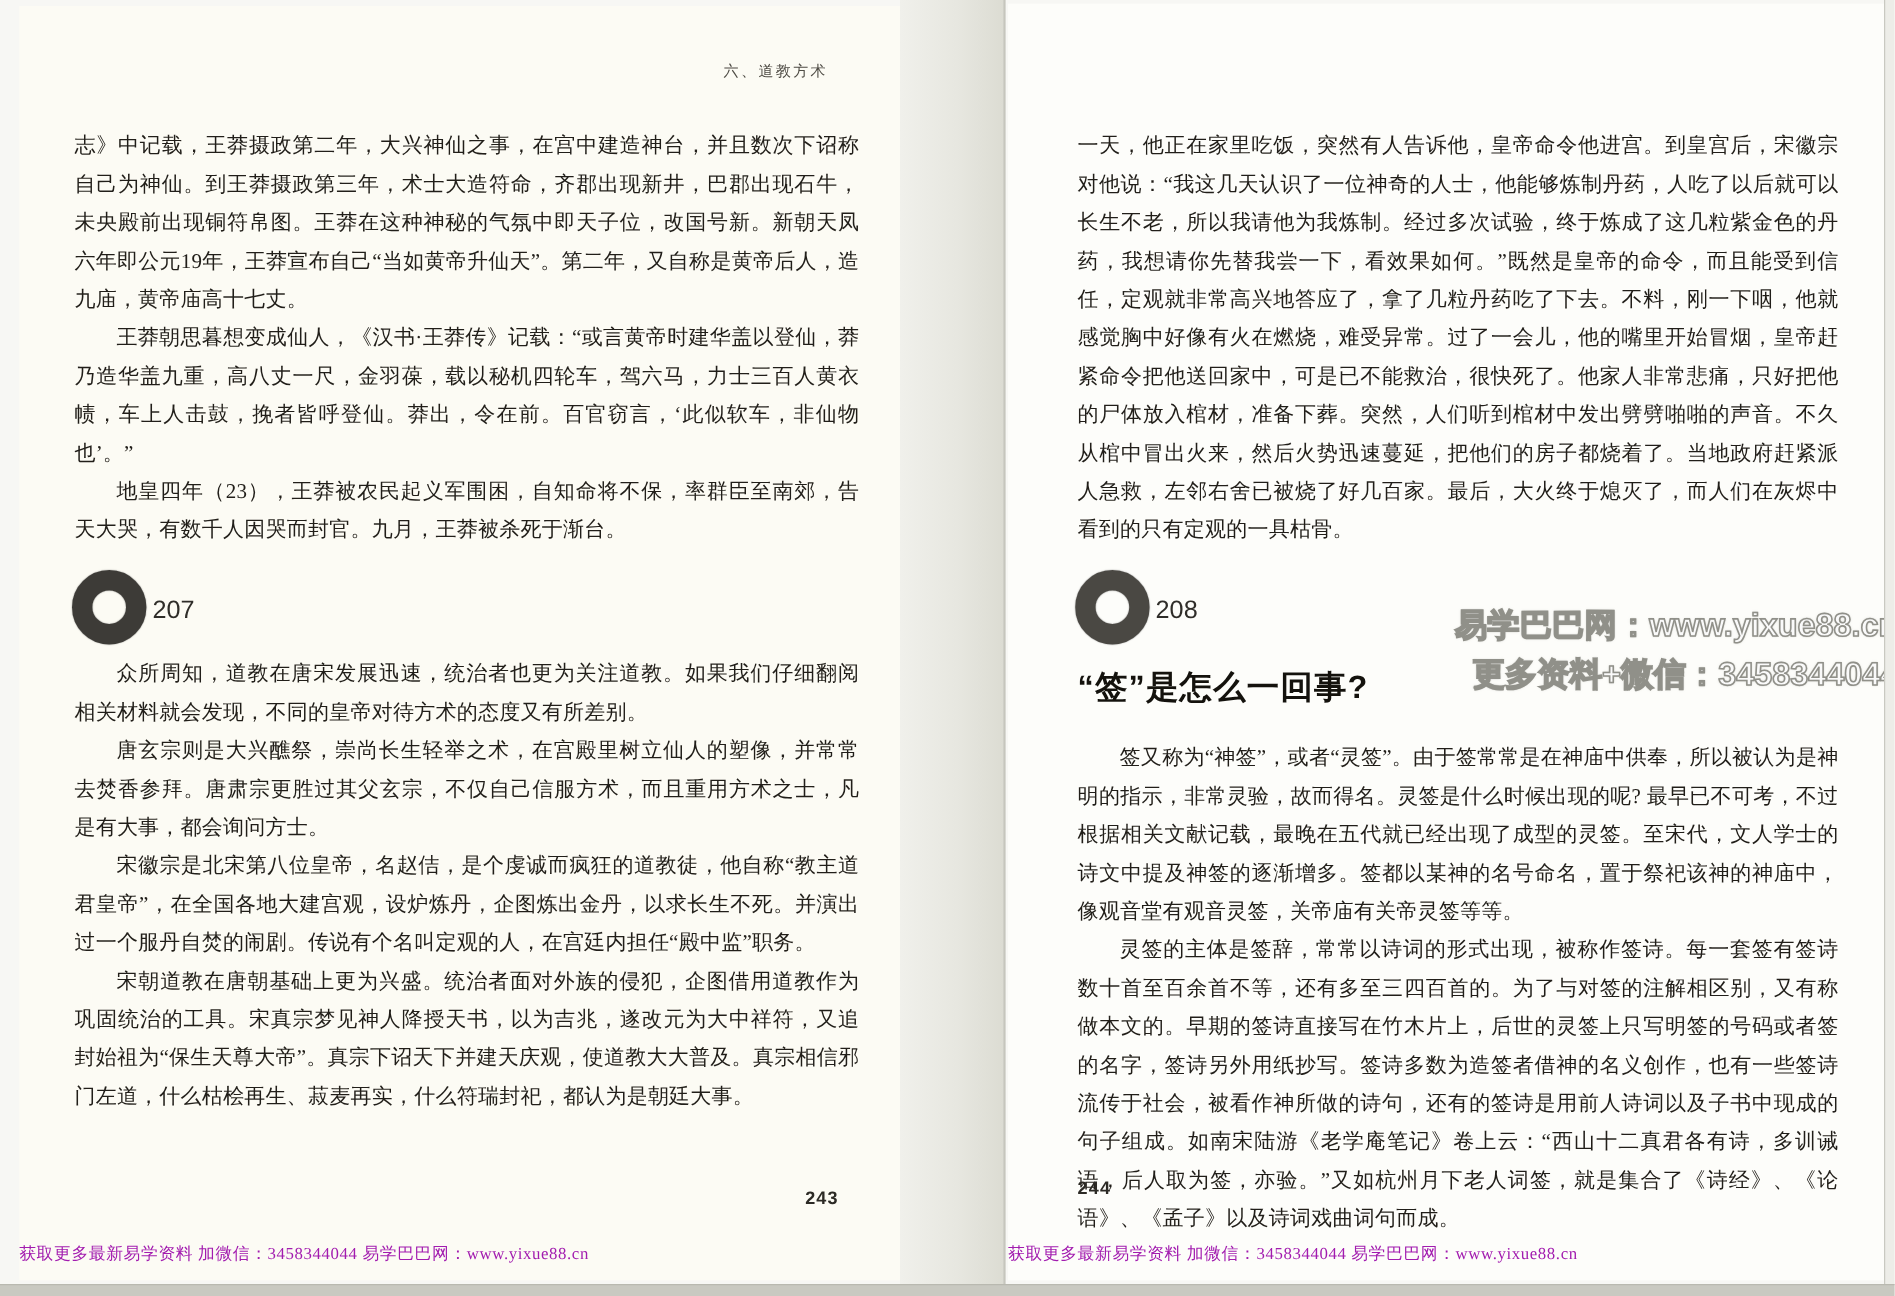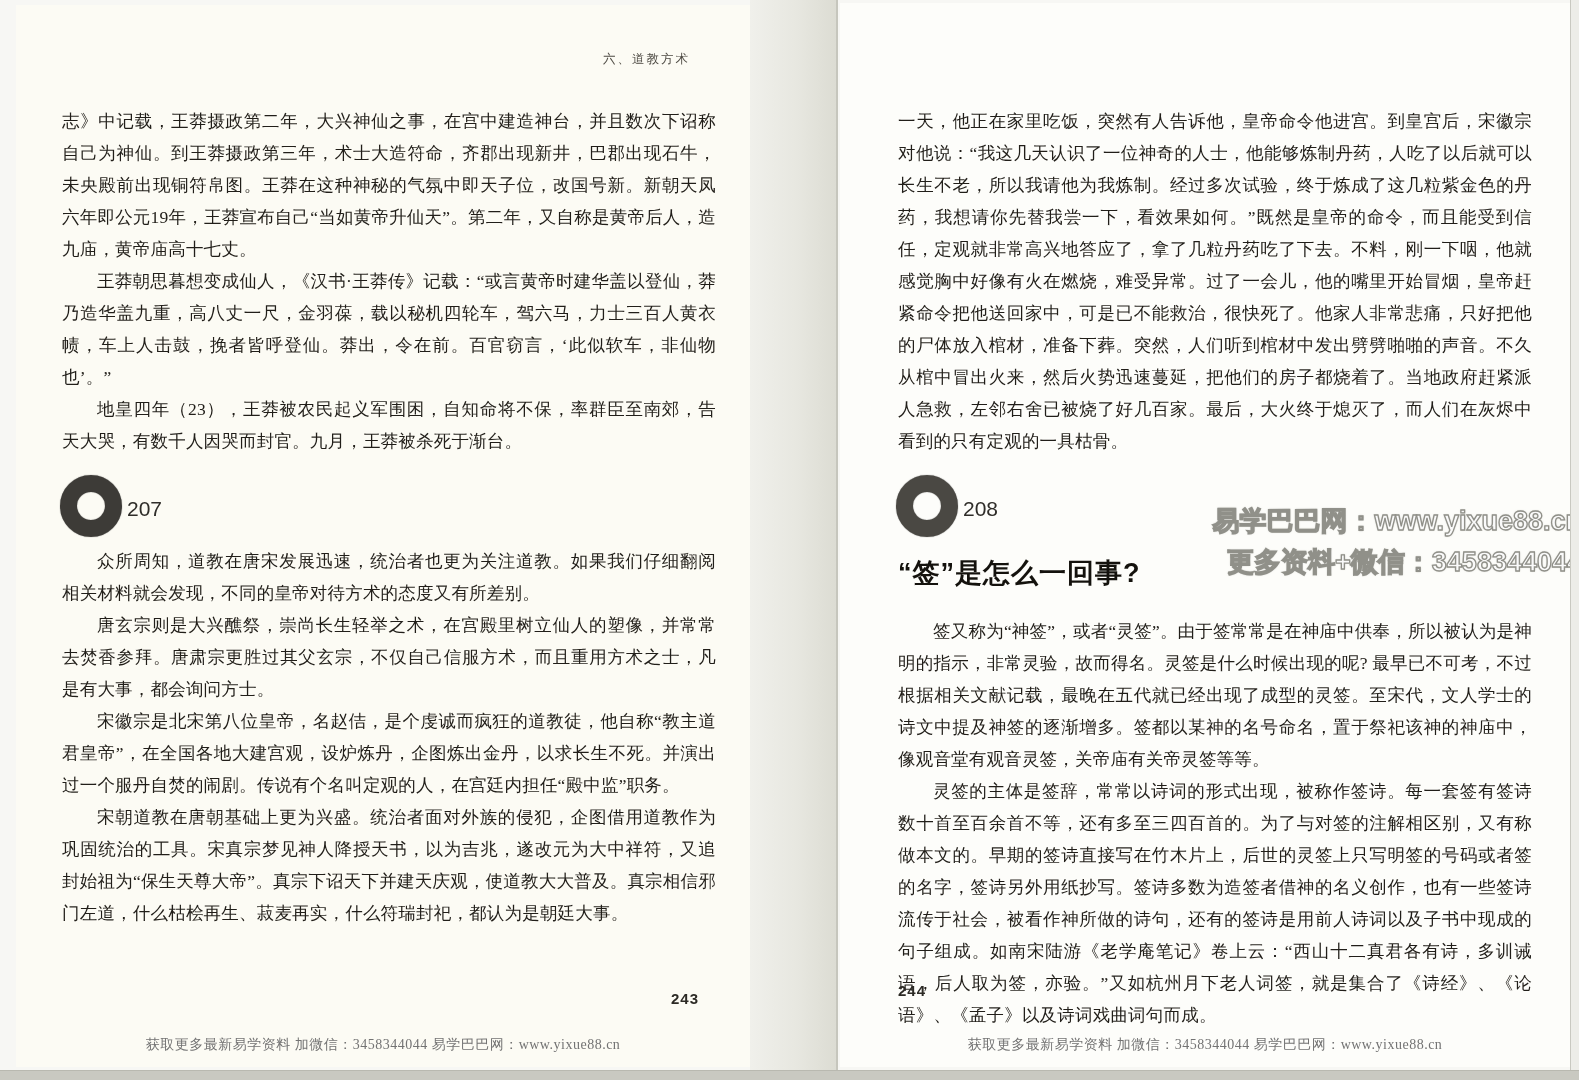--- a/index.html
+++ b/index.html
@@ -71,22 +71,22 @@
     text-shadow:0 0 1px #9a9a93, 0 0 2px rgba(130,130,125,.55);
   }
   
   .pagenum {
     position:absolute; font-family:"Liberation Sans","DejaVu Sans",sans-serif;
     font-size:15px; font-weight:bold; color:#2c2a25; letter-spacing:1px;
   }
   .pagenum-left  { bottom:60px; right:51px;margin-top:24px; }
   .pagenum-right { bottom:68px; left:58px; }
   .footer {
-    position:absolute; bottom:13px; left:0; width:100%; text-align:center;
-    font-size:14px; color:#737373; letter-spacing:.5px;
+    position:absolute; bottom:13px; left:0; width:100%; 
+    font-size:14px; color:#a21caf; letter-spacing:.5px;
     font-family:"Liberation Serif","DejaVu Serif",serif;
   }
 </style>
 </head>
 <body>
 
 <div class="stage">
 
   <div class="page page-left">
     <div class="running-head head-left">六、道教方术</div>

